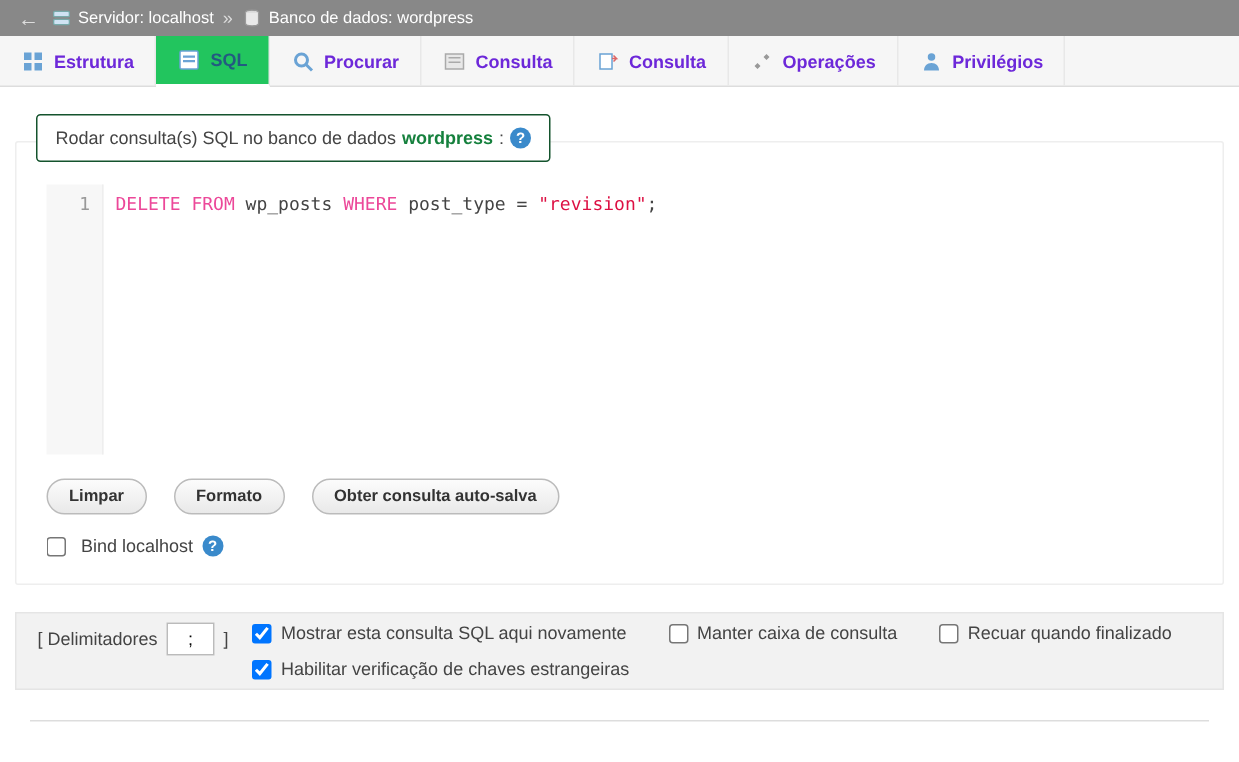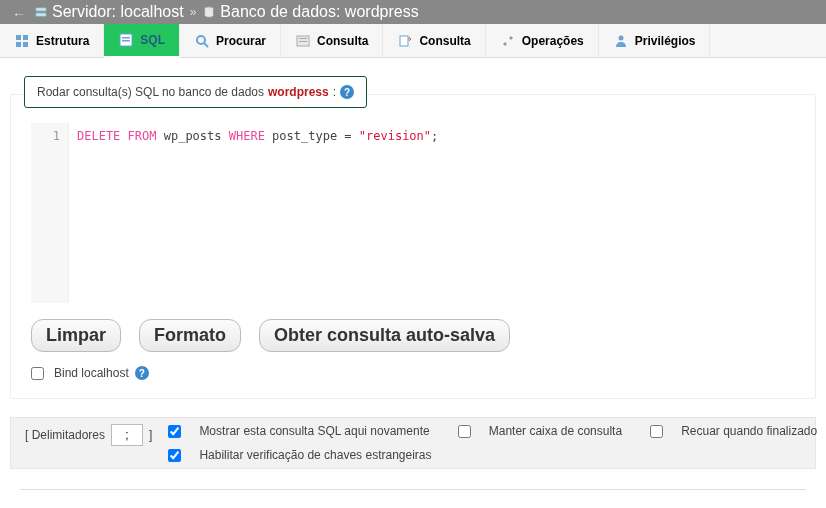--- a/index.html
+++ b/index.html
@@ -1,61 +1,61 @@
 <!DOCTYPE html>
 <html><head>
 <meta charset="utf-8">
 <style>
 * { margin: 0; padding: 0; box-sizing: border-box; }
 body { font-family: sans-serif; font-size: 12px; background: #fff; color: #444; width: 826px; }
 
 
 .topbar { background: #888; color: #fff; display: flex; align-items: center; height: 24px; padding: 0 4px; }
 .topbar .back { color: #ddd; padding: 0 8px; font-size: 14px; cursor: pointer; }
-.topbar .crumb { display: flex; align-items: center; gap: 4px; font-size: 16px; }
+.topbar .crumb { display: flex; align-items: center; gap: 4px; font-size: 11px; }
 .topbar .sep { margin: 0 6px; color: #ddd; }
 .server-icon svg, .db-icon svg { width: 14px; height: 14px; display: block; }
 
 
 .tabs { display: flex; background: #f6f6f6; border-bottom: 1px solid #ddd; }
-.tab { display: flex; align-items: center; gap: 6px; padding: 8px 14px; color: #000000; font-weight: bold; cursor: pointer; border-right: 1px solid #e8e8e8; font-size: 12px; }
+.tab { display: flex; align-items: center; gap: 6px; padding: 8px 14px; color: #6d28d9; font-weight: bold; cursor: pointer; border-right: 1px solid #e8e8e8; font-size: 12px; }
 .tab.active { background: #22c55e; border-bottom: 2px solid #fff; margin-bottom: -1px; color: #235a81; }
 .tab .ticon { width: 16px; height: 16px; display: inline-flex; align-items: center; justify-content: center; }
 
 
 .content { padding: 18px 10px; }
 
 
 .panel-header { display: inline-flex; align-items: center; gap: 4px; background: #fff; border: 1px solid #14532d; border-radius: 3px; padding: 8px 12px; margin-left: 14px; position: relative; z-index: 2; }
-.panel-header .hl { color: #b91c1c; font-weight: bold; }
+.panel-header .hl { color: #15803d; font-weight: bold; }
 .help-icon { width: 14px; height: 14px; border-radius: 50%; background: #3a8acb; color: #fff; font-size: 10px; display: inline-flex; align-items: center; justify-content: center; font-weight: bold; cursor: pointer; }
 
 .panel { border: 1px solid #eee; border-radius: 2px; margin-top: -14px; padding-top: 22px; padding-bottom: 14px; }
 
 
 .sql-editor { display: flex; border: 0; margin: 6px 20px 12px 20px; height: 180px; background: #fff; }
 .gutter { width: 38px; background: #f7f7f7; border-right: 1px solid #eee; text-align: right; padding: 6px 8px 0 0; color: #999; font-family: monospace; font-size: 12px; }
 .code { flex: 1; padding: 6px 8px; font-family: monospace; font-size: 12px; white-space: pre; }
 .kw { color: #ec4899; }
 .str { color: #d14; }
 
 
 .btnrow { display: flex; gap: 18px; padding: 4px 20px 10px 20px; }
-.btn { background: linear-gradient(#fcfcfc,#e9e9e9); border: 1px solid #bbb; border-radius: 12px; padding: 5px 14px; font-size: 18px; font-weight: bold; color: #333; cursor: pointer; }
+.btn { background: linear-gradient(#fcfcfc,#e9e9e9); border: 1px solid #bbb; border-radius: 12px; padding: 5px 14px; font-size: 11px; font-weight: bold; color: #333; cursor: pointer; }
 
 .bindrow { padding: 4px 20px; display: flex; align-items: center; gap: 6px; font-size: 12px; }
 .bindrow input[type=checkbox] { margin-right: 4px; }
 
 
 .bottom { background: #f2f2f2; border: 1px solid #e5e5e5; margin-top: 18px; padding: 6px 14px; display: flex; align-items: flex-start; gap: 16px; flex-wrap: nowrap; }
 .delim { display: flex; align-items: center; gap: 6px; white-space: nowrap; }
 .delim input { width: 32px; height: 22px; border: 1px solid #bbb; text-align: center; font-size: 12px; }
 .opts { display: flex; flex-direction: column; gap: 10px; }
 .optrow { display: flex; gap: 28px; align-items: center; }
-.chk { display: flex; align-items: center; gap: 18px; white-space: nowrap; font-size: 12px; }
+.chk { display: flex; align-items: center; gap: 6px; white-space: nowrap; font-size: 12px; }
 
 hr.footline { margin: 20px 10px 0 10px; border: none; border-top: 1px solid #ddd; }
 </style>
 </head>
 <body>
 
 <div class="topbar">
   <span class="back">←</span>
   <span class="crumb">
     <span class="server-icon">

